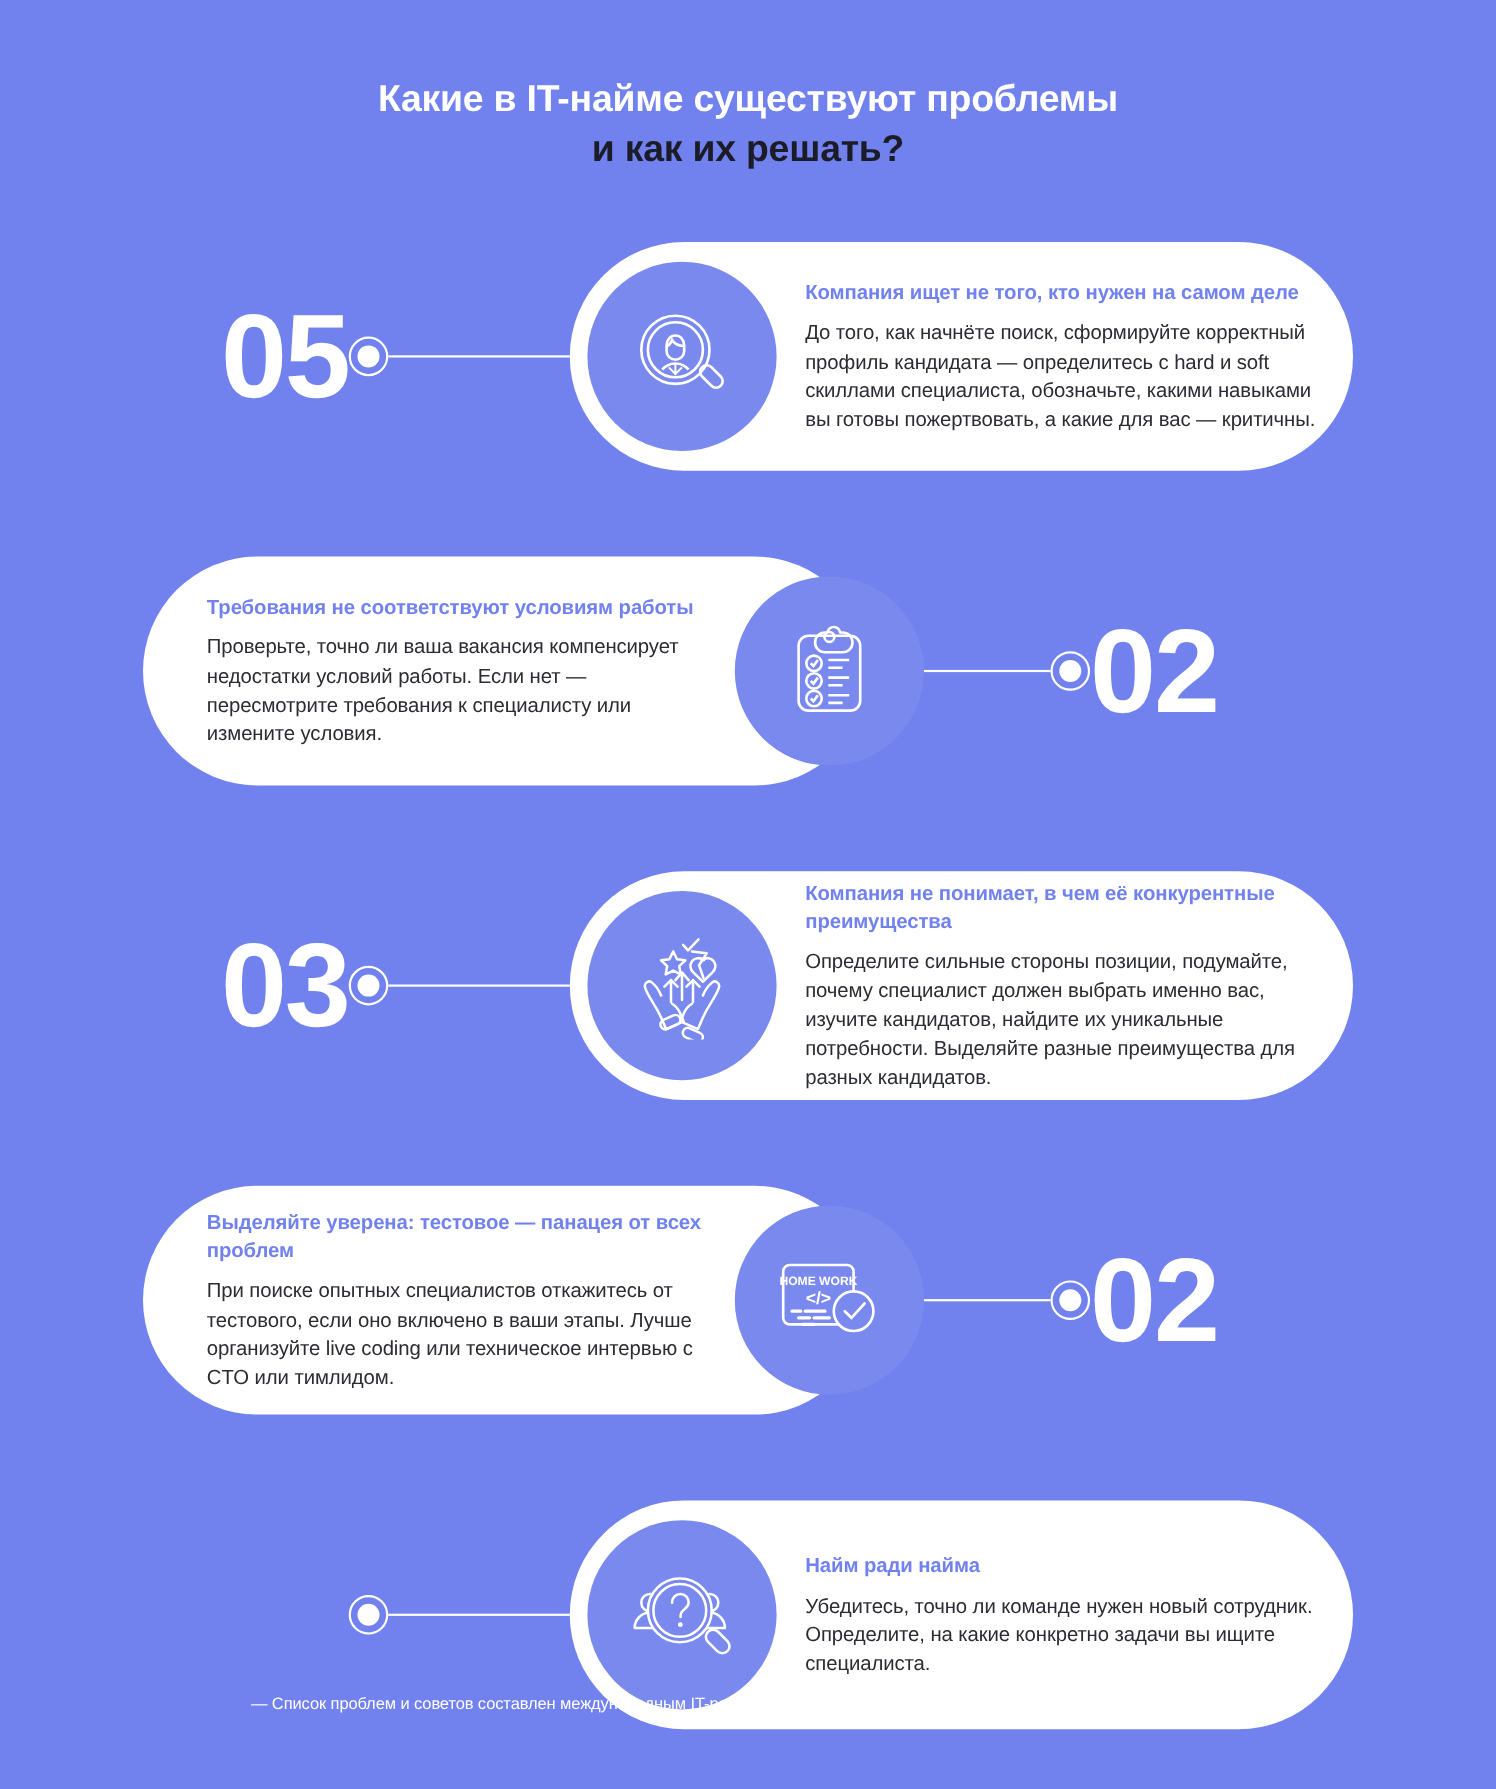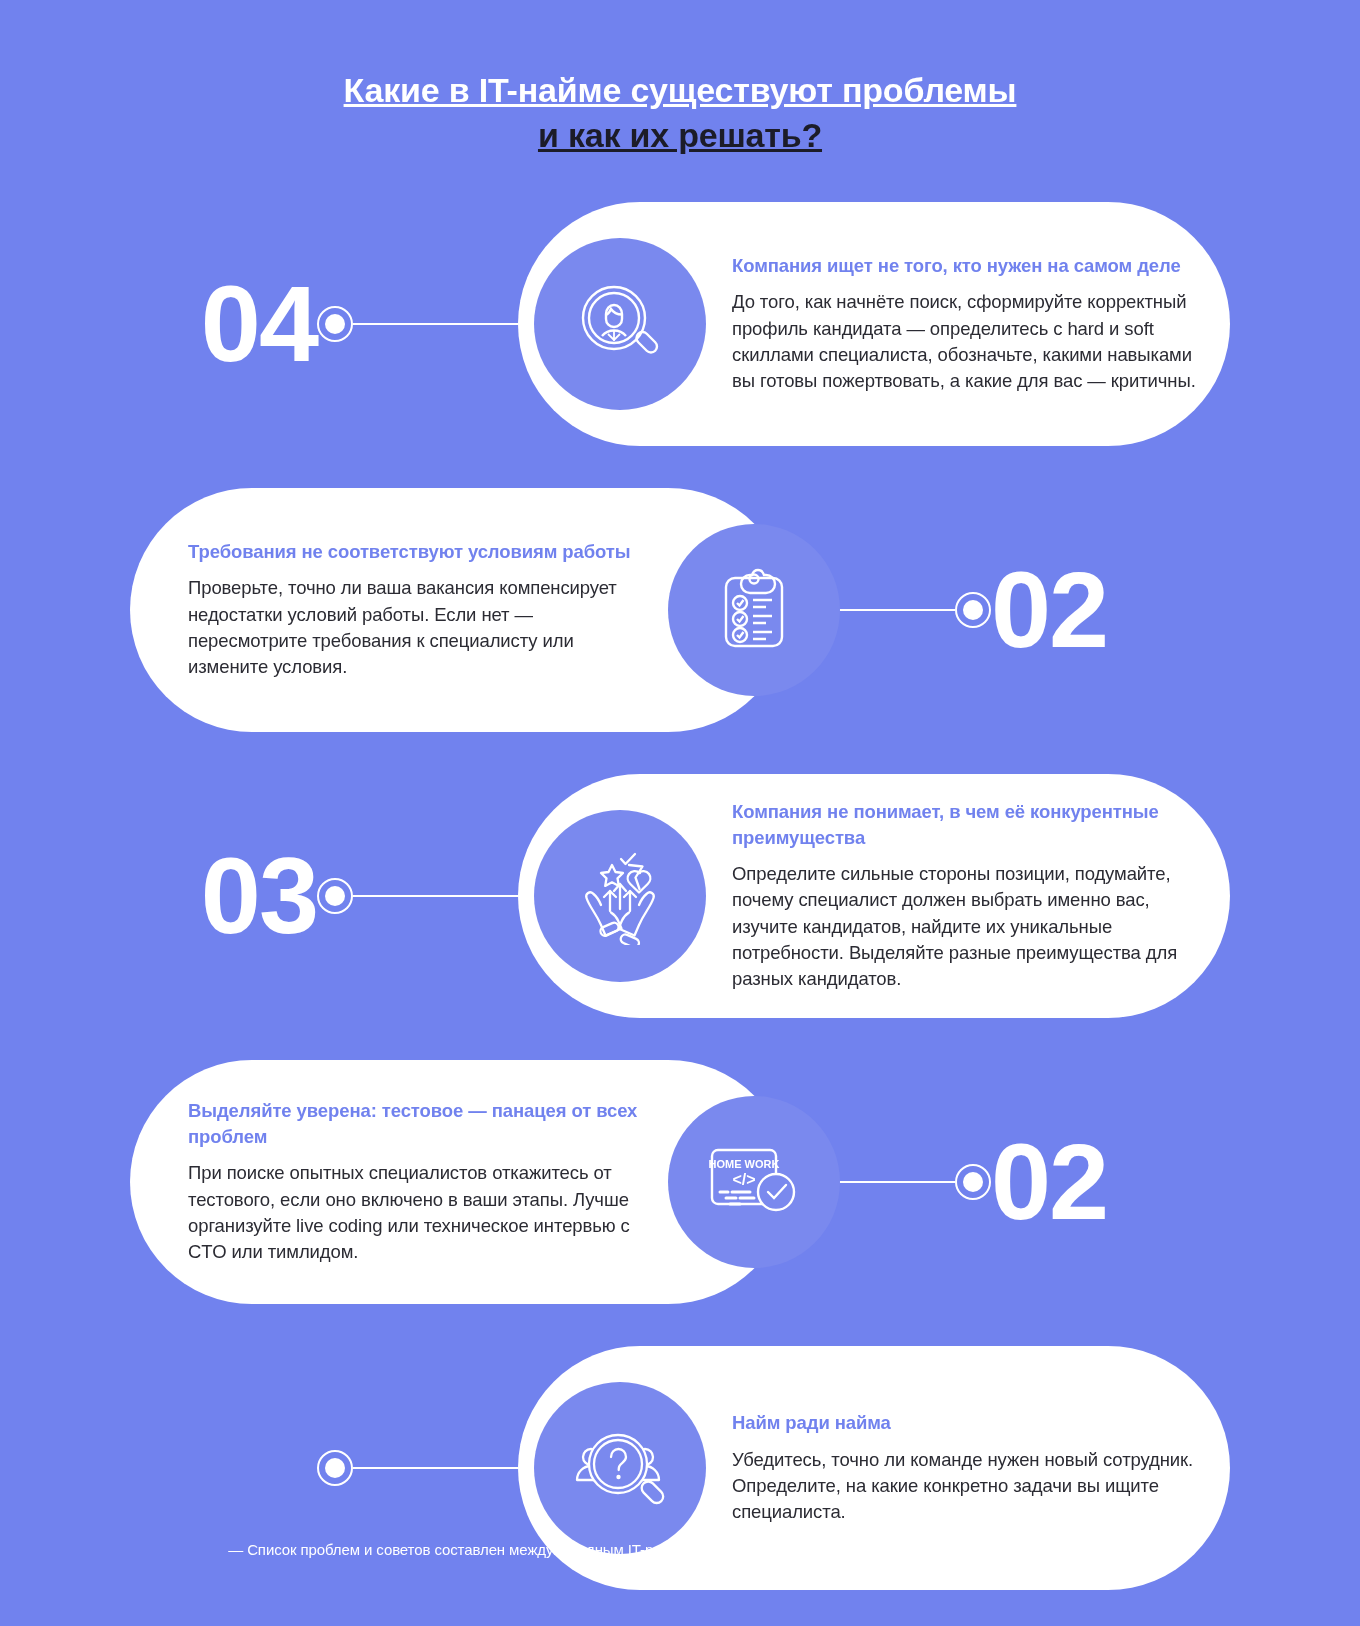--- a/index.html
+++ b/index.html
@@ -16,21 +16,20 @@
   
   .title-block {
     text-align: center;
     padding-top: 68px;
   }
   .title-line {
     font-size: 34px;
     font-weight: bold;
     letter-spacing: -0.2px;
     line-height: 1.32;
-    text-decoration: underline;
   }
   .title-line-1 { color: #FFFFFF; }
   .title-line-2 { color: #1C1C28; }
 
   
   .rows { position: relative; margin-top: 44px; }
 
   .row {
     position: relative;
     height: 244px;
@@ -73,21 +72,21 @@
   .connector .line {
     height: 2px;
     background: #FFFFFF;
     width: 165px;
   }
 
   
   .card {
     background: #FFFFFF;
     border-radius: 122px;
-    height: 244px;
+    height: 208px;
     display: flex;
     align-items: center;
     position: relative;
   }
   .card.w-big   { width: 712px; }
   .card.w-small { width: 660px; }
 
   .icon-circle {
     width: 172px; height: 172px;
     border-radius: 50%;
@@ -140,21 +139,21 @@
 <body>
 
 <div class="title-block">
   <div class="title-line title-line-1">Какие в IT-найме существуют проблемы</div>
   <div class="title-line title-line-2">и как их решать?</div>
 </div>
 
 <div class="rows">
 
   <div class="row right-card">
-    <div class="step-number">04</div>
+    <div class="step-number">05</div>
     <div class="connector">
       <span class="dot"></span>
       <span class="line"></span>
     </div>
     <div class="card w-big icon-left">
       <div class="icon-circle">
         <svg width="96" height="96" viewBox="0 0 96 96" fill="none" stroke="#fff" stroke-width="2.4">
           <circle cx="42" cy="42" r="31"></circle>
           <circle cx="42" cy="42" r="25"></circle>
           <path d="M34 38c0-5 3.5-9 8-9s8 4 8 9v5c0 4.5-3.5 8-8 8s-8-3.5-8-8z"></path>

